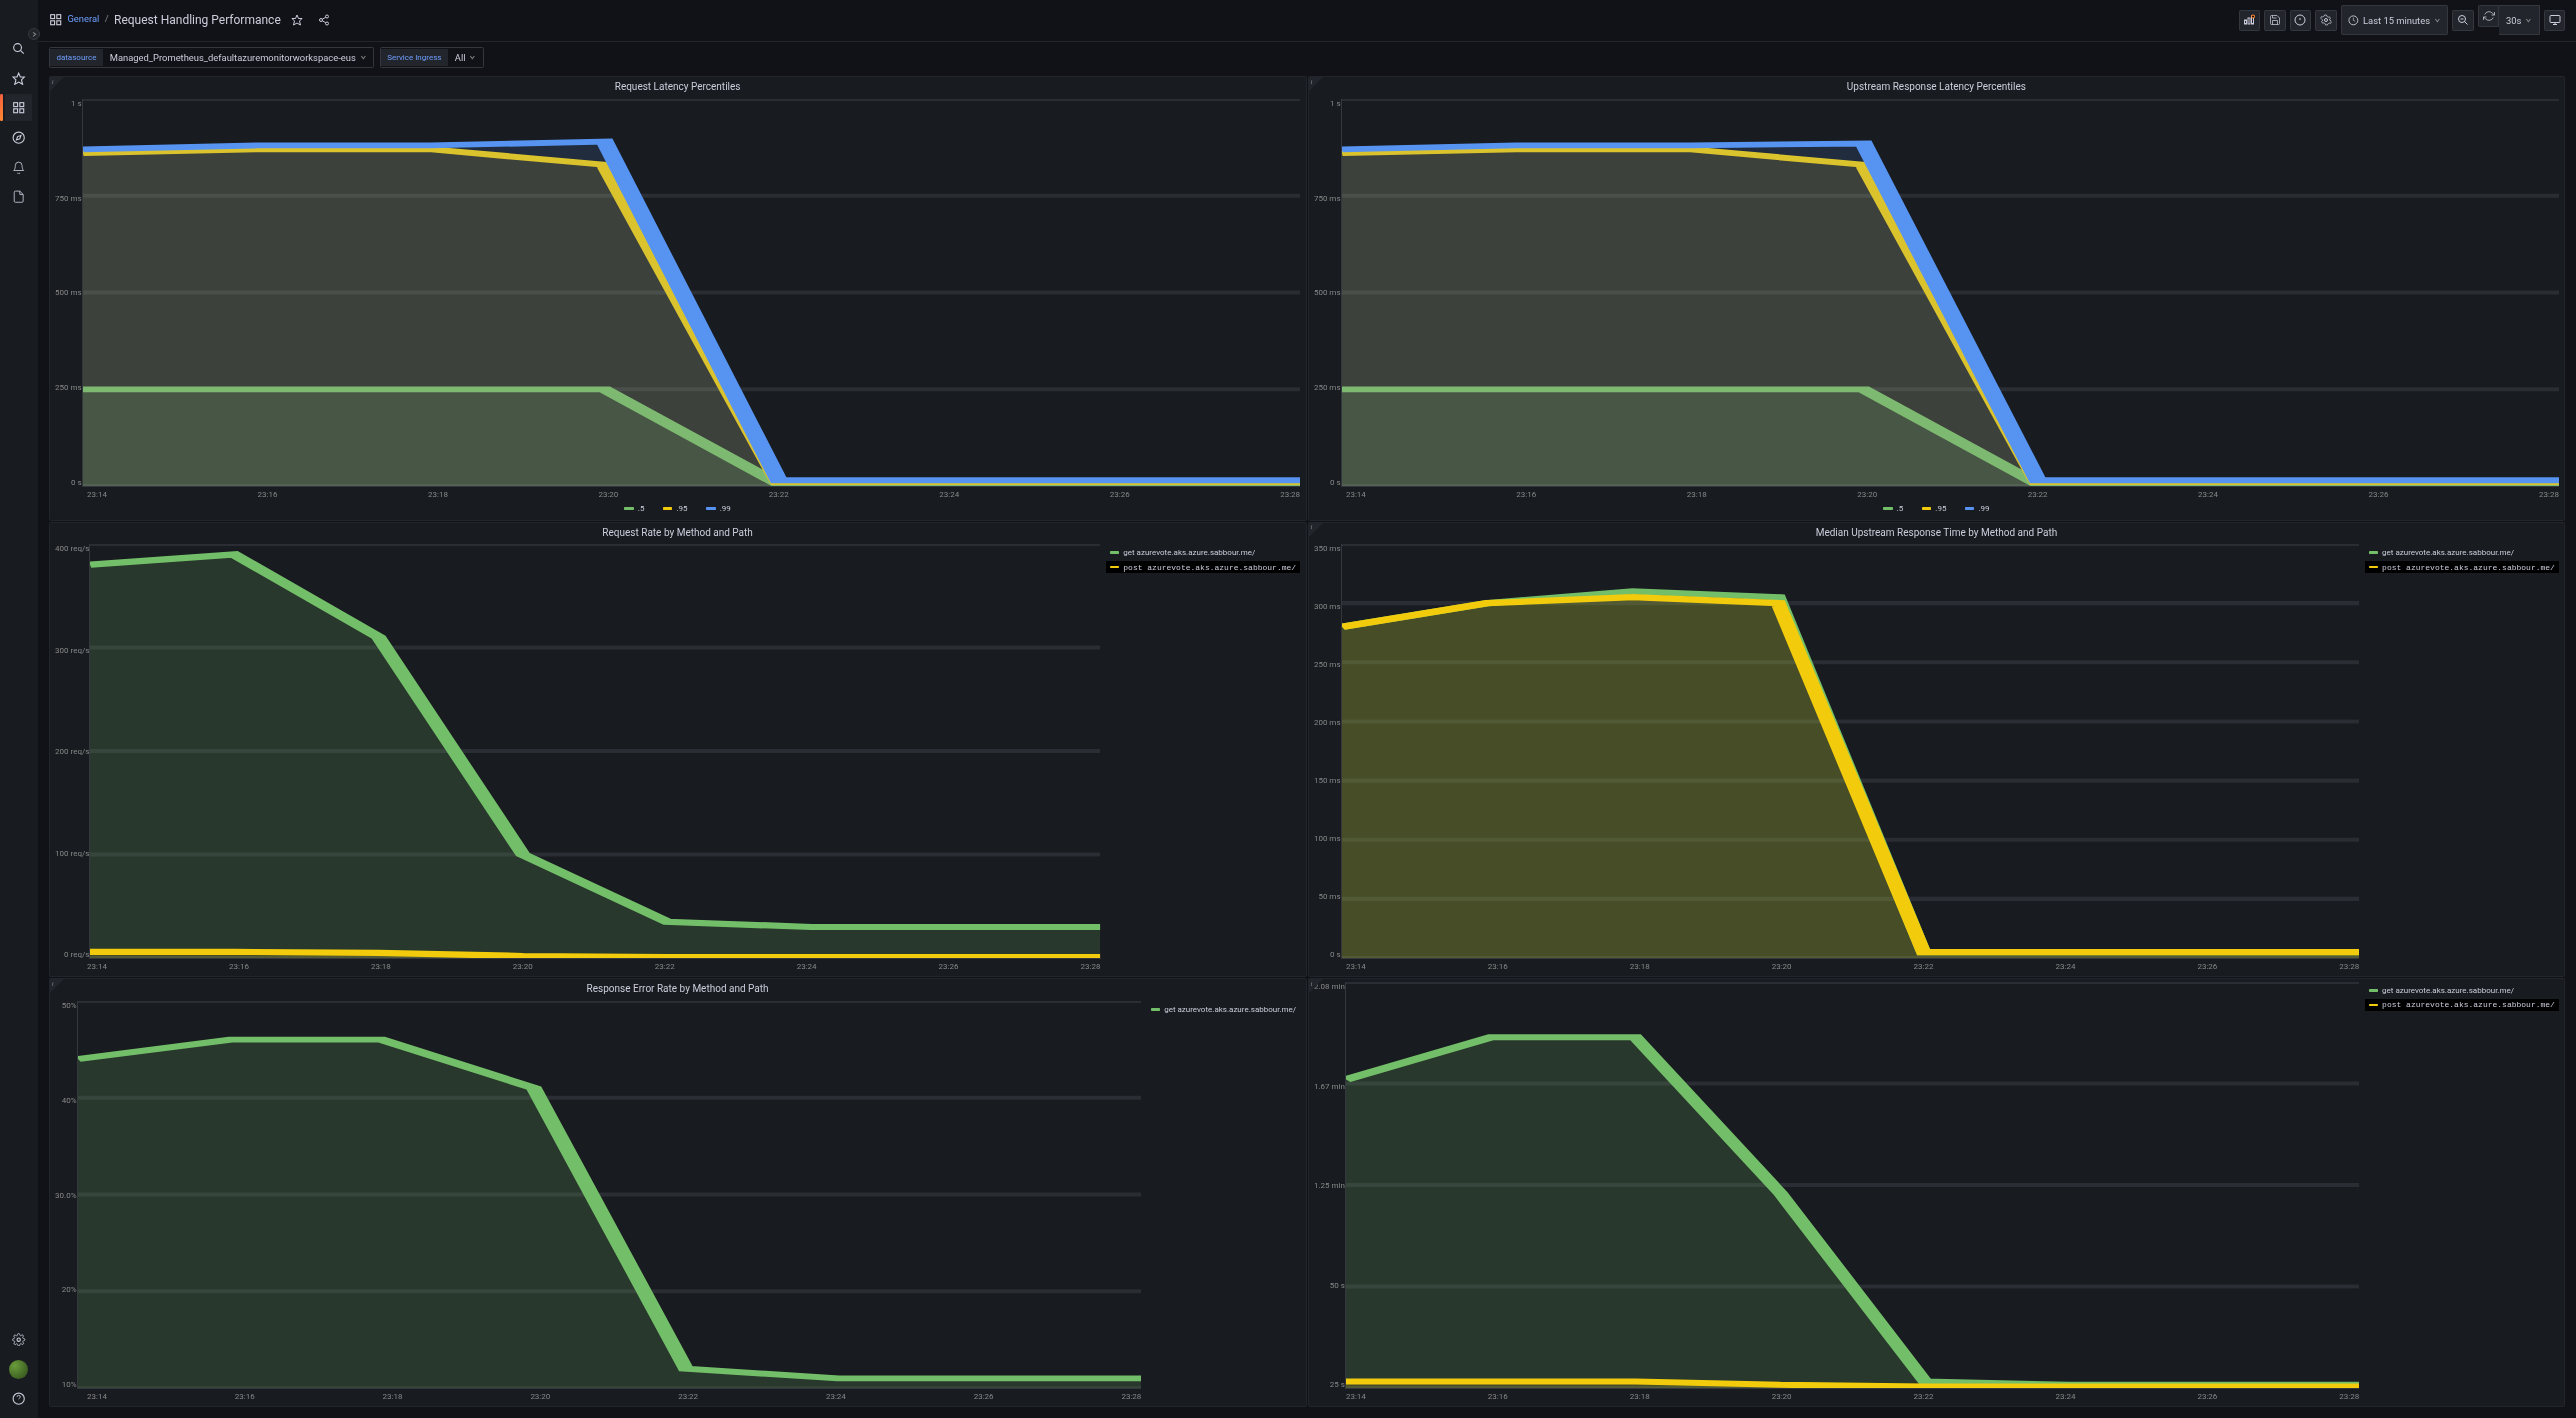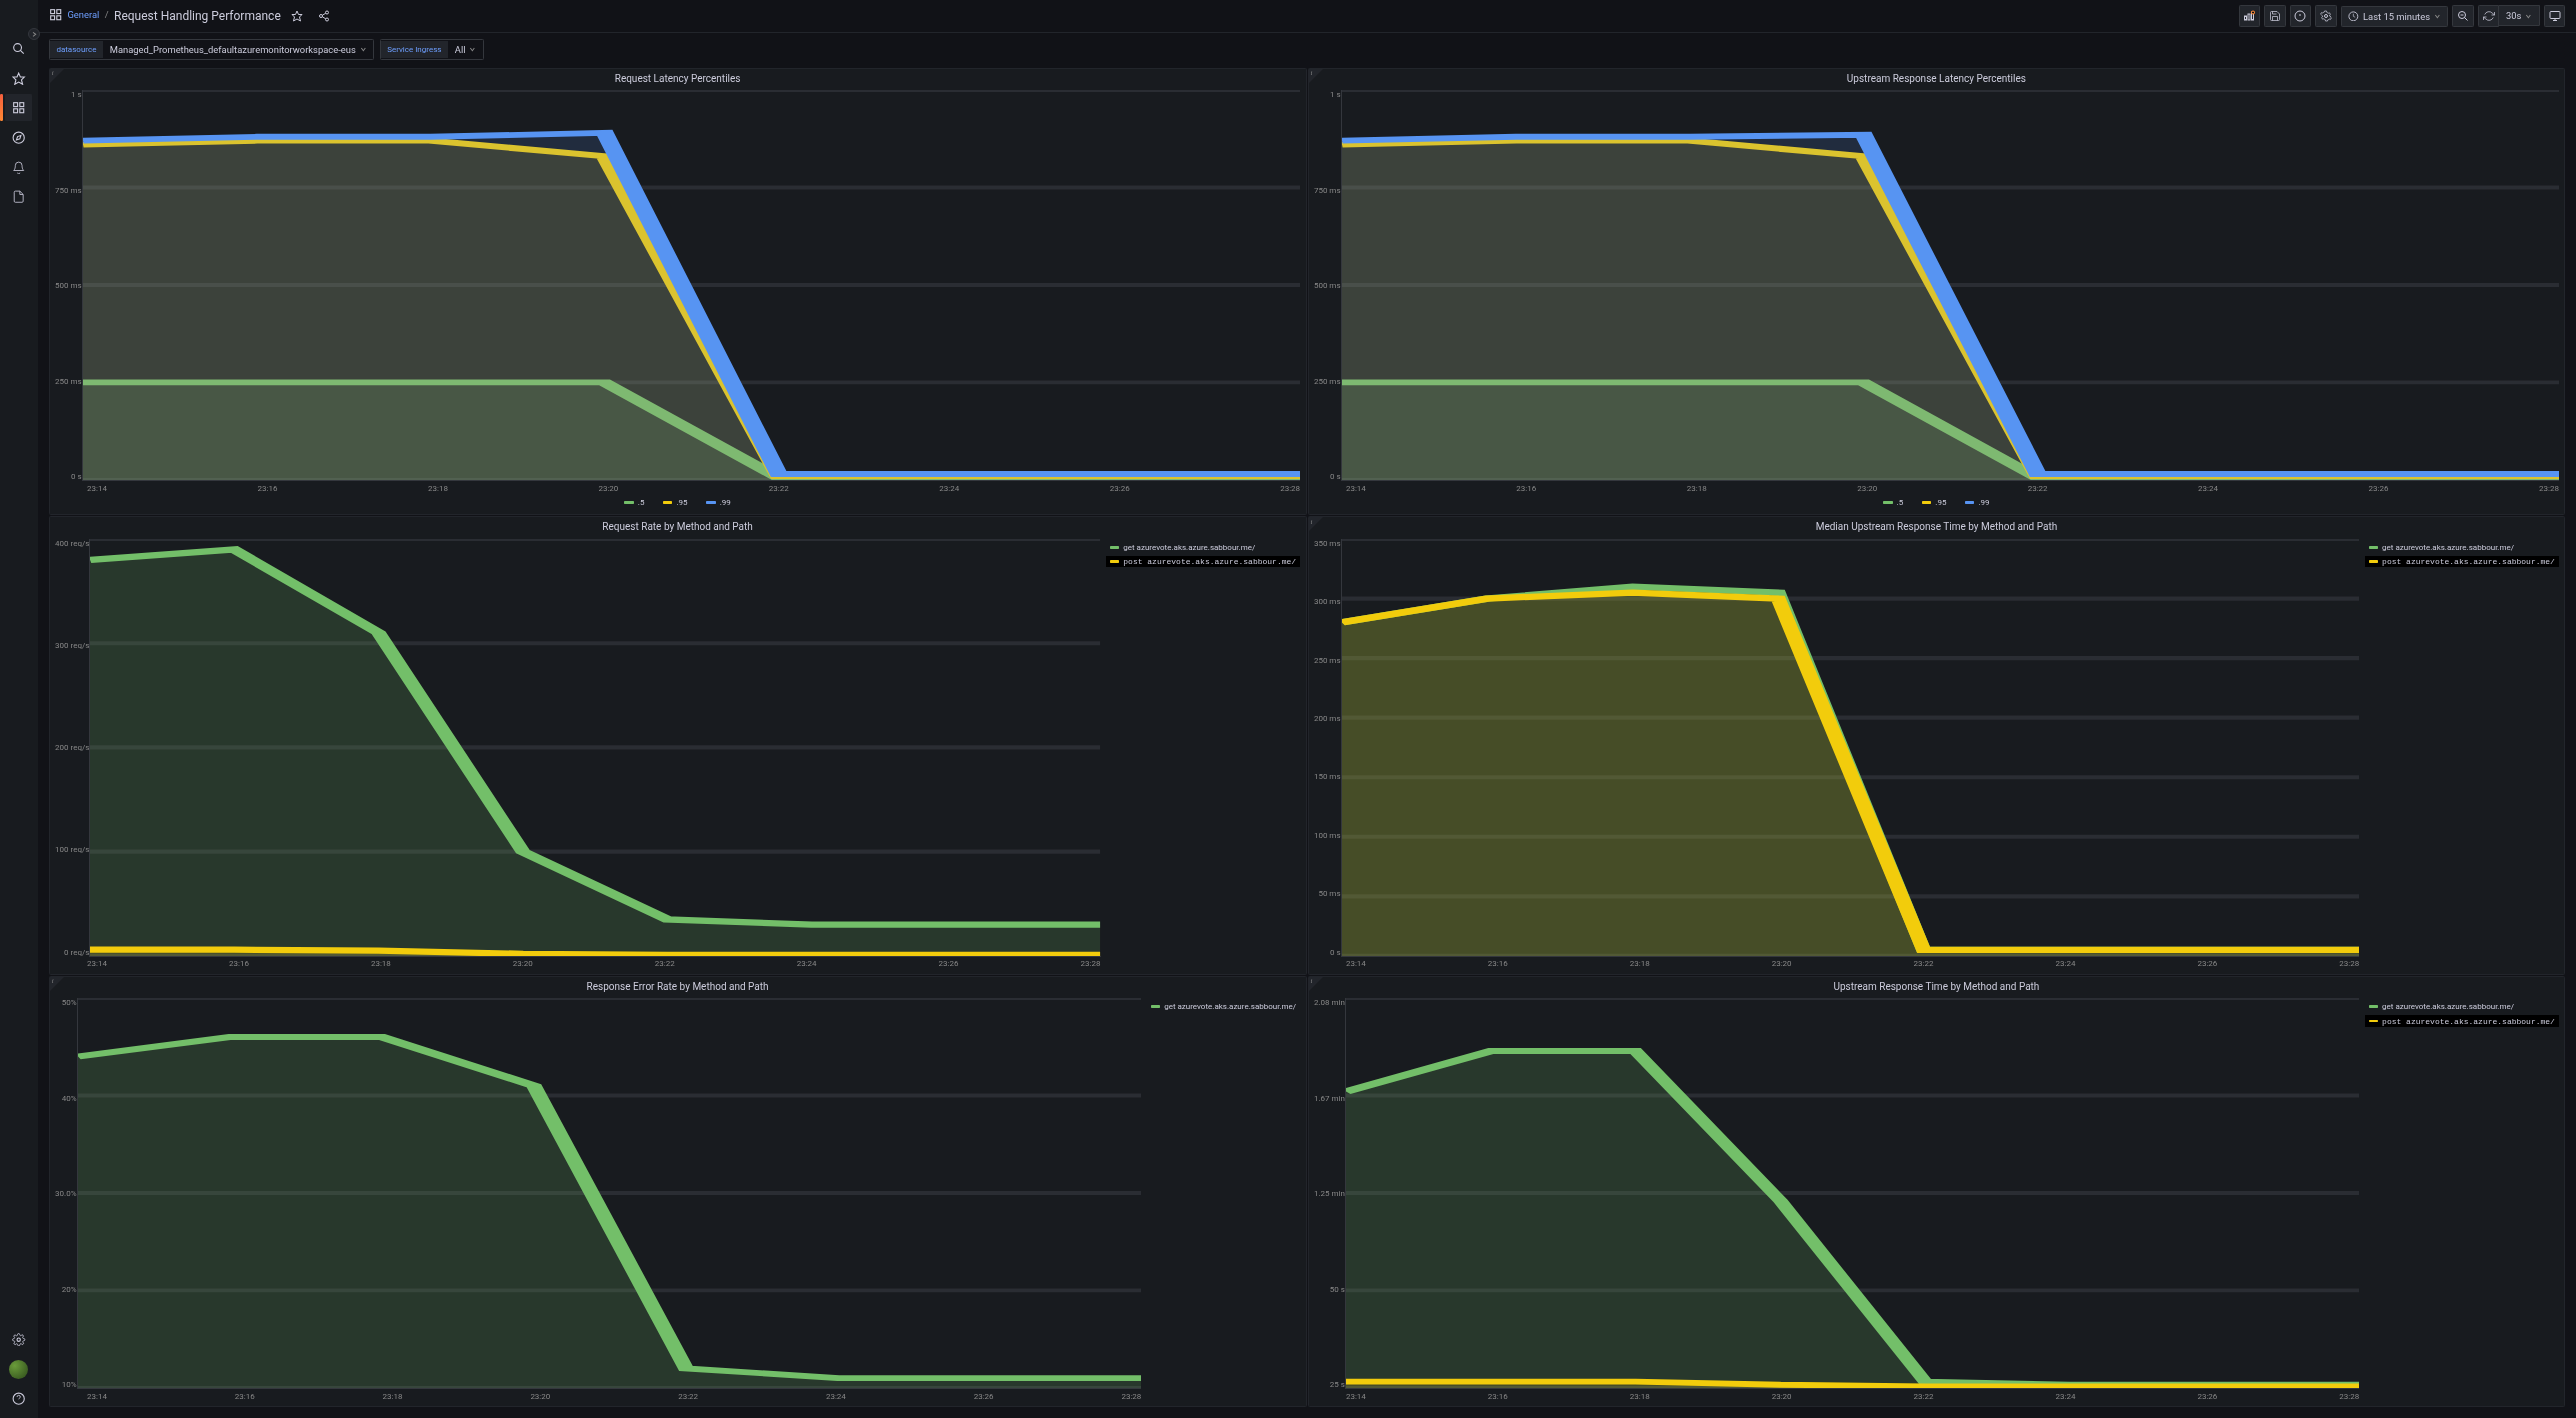--- a/index.html
+++ b/index.html
@@ -15,21 +15,21 @@
 .logo { width:19px; height:19px; }
 .main { flex:1; display:flex; flex-direction:column; overflow:hidden; }
 .topbar { display:flex; align-items:center; padding:5.4px 10.7px; gap:5.4px; border-bottom:0.7px solid #22252b; }
 .crumbs { display:flex; gap:5.4px; color:#ccccdc; }
 .crumbs a { color:#6e9fff; text-decoration:none; }
 .crumbs .sep { color:#888; }
 .title { font-size:12px; }
 .iconbtn { width:21.5px; height:21.5px; display:flex; align-items:center; justify-content:center; background:#22252b; border:0.7px solid #34373d; border-radius:1.3px; cursor:pointer; color:#ccccdc; }
 .iconbtn.bare { background:transparent; border:none; }
 .toolbar-right { margin-left:auto; display:flex; gap:4px; align-items:center; }
-.btn { display:flex; align-items:center; gap:4px; padding:0 6.7px; height:21px; background:#22252b; border:0.7px solid #34373d; border-radius:1.3px; cursor:pointer; color:#ccccdc; }
+.btn { display:flex; align-items:center; gap:4px; padding:0 6.7px; height:30px; background:#22252b; border:0.7px solid #34373d; border-radius:1.3px; cursor:pointer; color:#ccccdc; }
 .vars { display:flex; gap:5.4px; padding:5.4px 10.7px; align-items:center; }
 .var { display:flex; align-items:center; border:0.7px solid #34373d; border-radius:1.3px; overflow:hidden; }
 .var .lbl { background:#22252b; padding:4px 6.7px; color:#6e9fff; font-size:8px; }
 .var .val { padding:4px 6.7px; display:flex; align-items:center; gap:4px; cursor:pointer; }
 .panels { flex:1; overflow:auto; padding:2.7px 10.7px 10.7px; display:grid; grid-template-columns:1fr 1fr; gap:1px; }
 .panel { background:#181b1f; border:0.7px solid #22252b; border-radius:1.3px; display:flex; flex-direction:column; position:relative; min-height:0; }
 .panel .corner { position:absolute; top:0; left:0; width:0; height:0; border-top:14.8px solid #22252b; border-right:14.8px solid transparent; cursor:pointer; }
 .panel .corner::after { content:"i"; position:absolute; top:-13.4px; left:2px; font-size:6.7px; color:#888; font-family:Georgia,serif; font-style:italic; }
 .panel h3 { text-align:center; font-weight:400; font-size:10px; padding:4px; color:#ccccdc; }
 .chart-wrap { flex:1; display:flex; padding:2.7px 5.4px 5.4px; gap:5.4px; min-height:0; }
@@ -512,21 +512,20 @@
             <div class="legend-v">
               <div class="legend-item">
                 <span class="swatch s-green"></span>
                 <span>get azurevote.aks.azure.sabbour.me/</span>
               </div>
             </div>
           </div>
         </div>
         <div class="panel">
           <div class="corner"></div>
-          <h3>Upstream Response Time by Method and Path</h3>
           <div class="chart-wrap">
             <div class="chart">
               <div class="plot-area">
                 <div class="yaxis">
                   <span>2.08 min</span>
                   <span>1.67 min</span>
                   <span>1.25 min</span>
                   <span>50 s</span>
                   <span>25 s</span>
                 </div>

